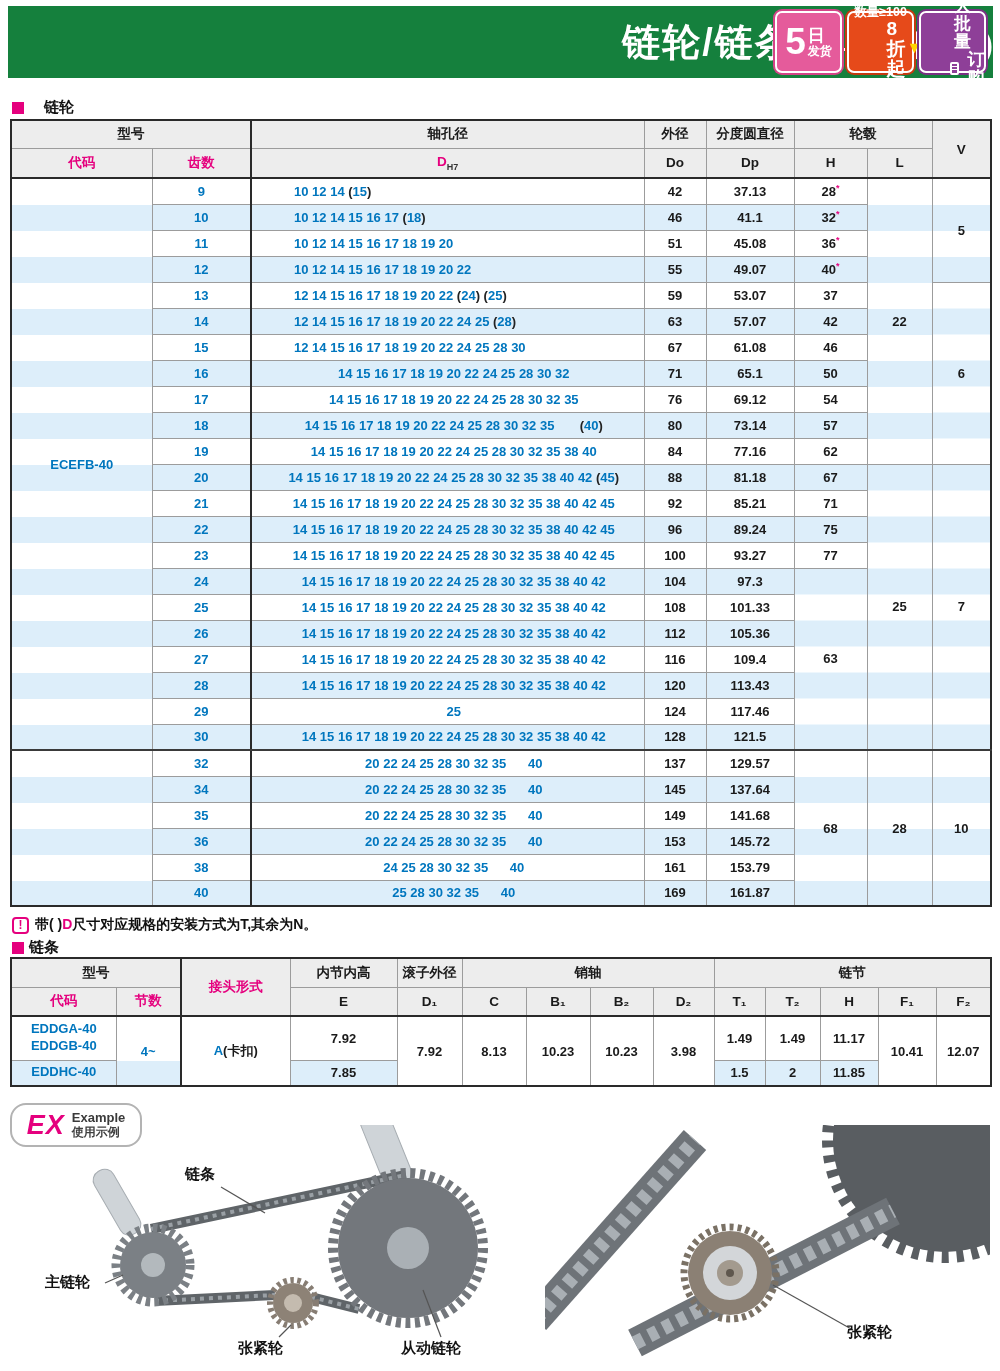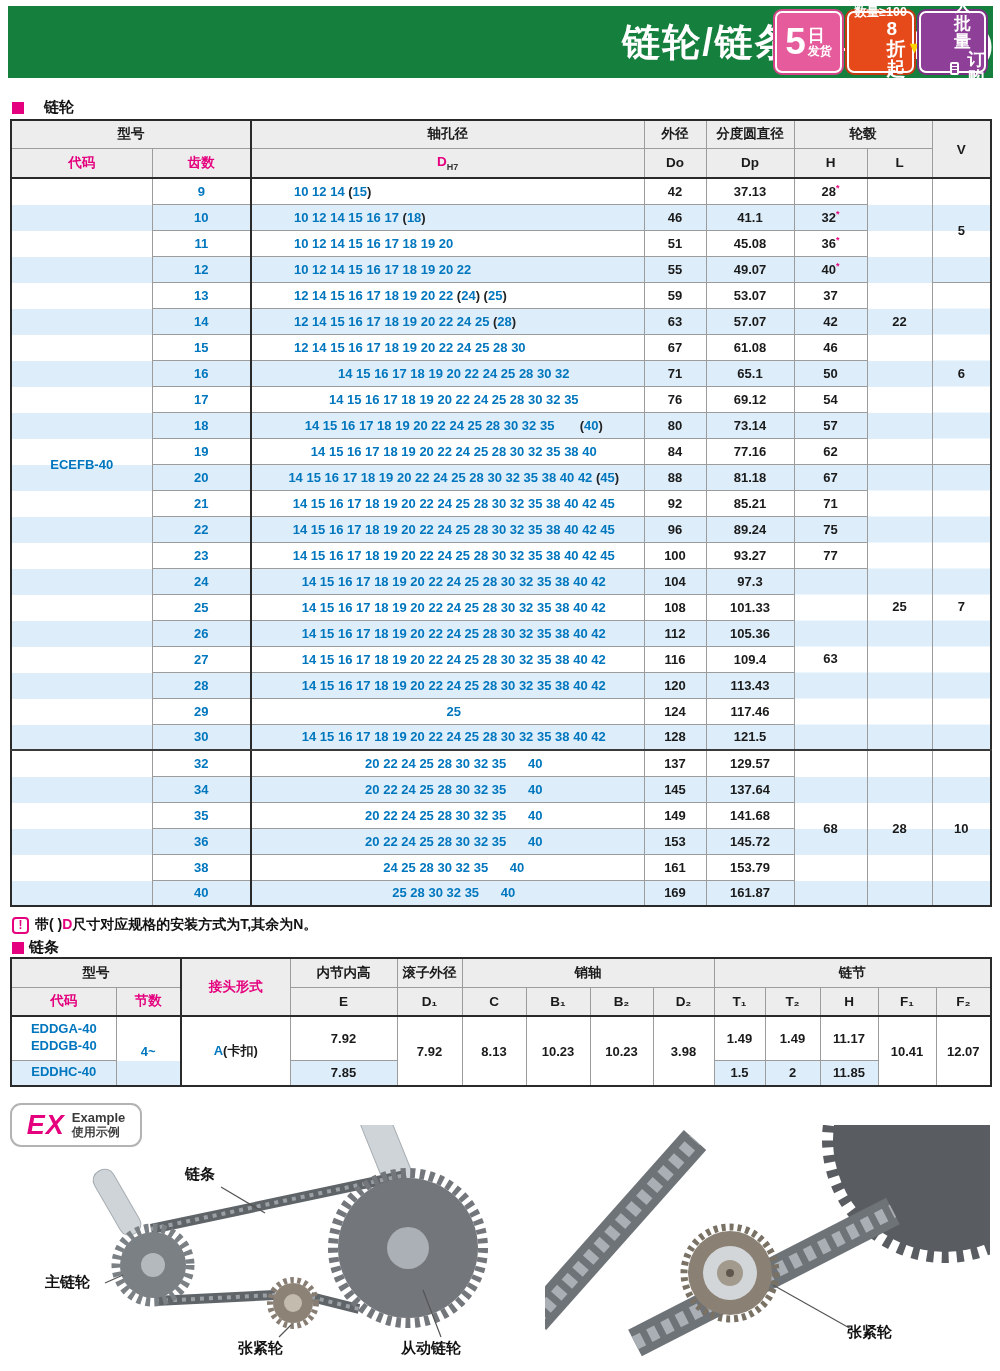--- a/index.html
+++ b/index.html
@@ -72,21 +72,21 @@
   #chain thead tr { height:29px; }
   #chain tbody tr.ra { height:44px; }
   #chain tbody tr.rb { height:26px; }
   #chain tbody td { background:#fff; }
   #chain tbody tr.rb td.b { background:#ddeefa; }
   #chain td.jointcol, #chain th.jointcol { border-left:2px solid #2a2a2a; }
   #chain td.links-cell { background:linear-gradient(#ffffff 0 44px,#ddeefa 44px 100%) !important; color:#0076be; }
   #chain td.codecell { color:#0076be; line-height:1.3; }
 
   
-  .exbadge { position:absolute; left:10px; top:1103px; width:132px; height:44px; border:2px solid #b3b3b3; border-radius:11px;
+  .exbadge { position:absolute; left:10px; top:1103px; width:132px; height:44px; border:2px solid #b3b3b3; border-radius:16px;
              background:#fff; display:flex; align-items:center; justify-content:center; gap:7px; }
   .exbadge .ex { color:#e5007e; font-size:27px; font-weight:bold; font-style:italic; letter-spacing:1px; }
   .exbadge .col { display:flex; flex-direction:column; line-height:1.1; }
   .exbadge .en { font-size:13px; font-weight:bold; color:#3a3a3a; }
   .exbadge .cn { font-size:12px; font-weight:bold; color:#404040; }
 
   .illus { position:absolute; }
   .illus svg { display:block; }
   .lab { position:absolute; font-size:15px; font-weight:bold; color:#111; white-space:nowrap; }
 </style>

